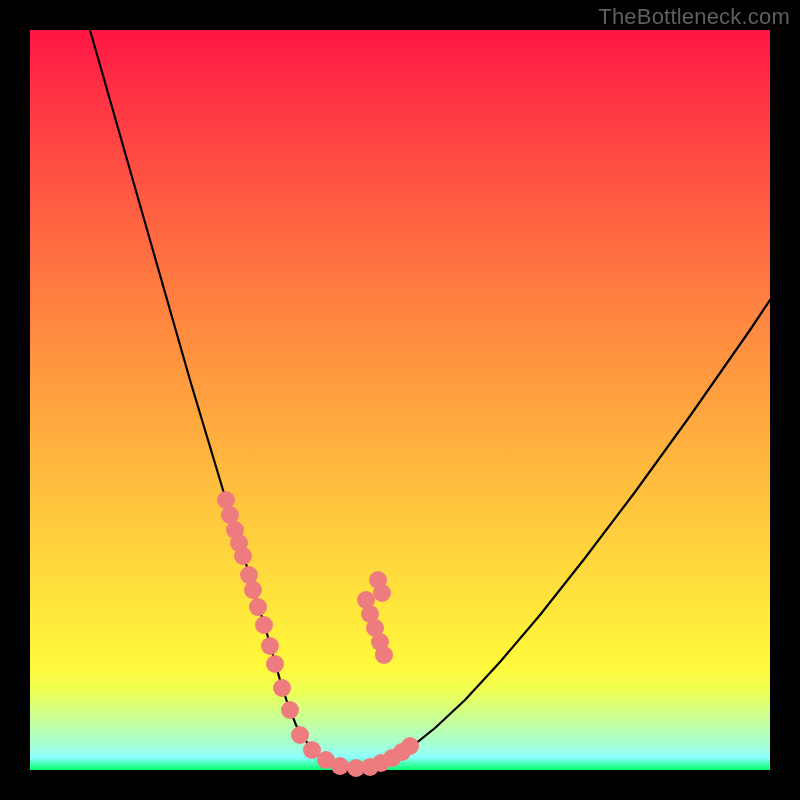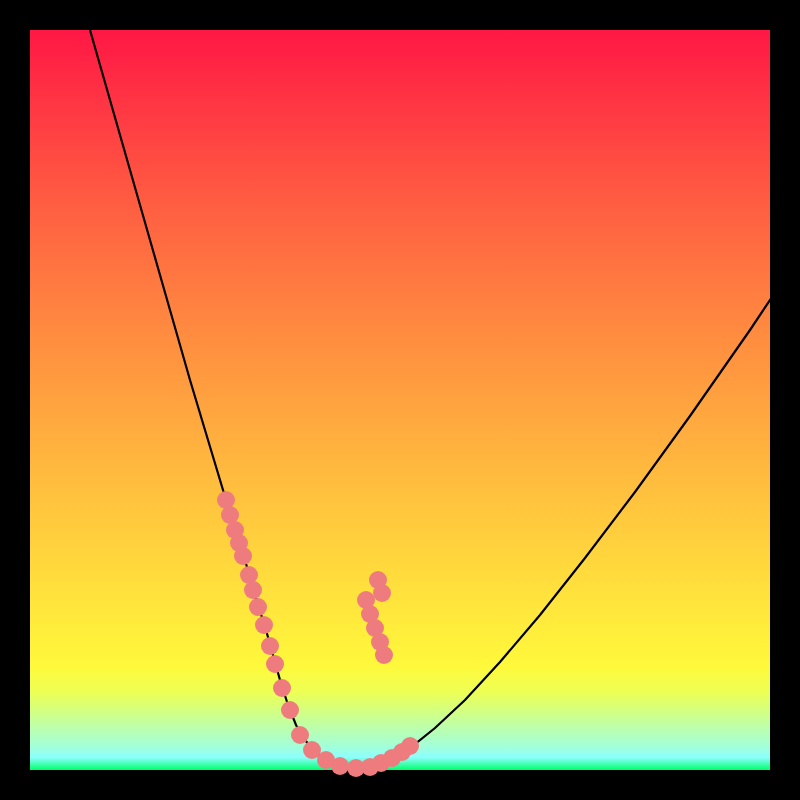--- a/index.html
+++ b/index.html
@@ -95,13 +95,14 @@
         <circle cx="336" cy="570" r="9" fill="#ee7c7e"></circle>
         <circle cx="340" cy="584" r="9" fill="#ee7c7e"></circle>
         <circle cx="345" cy="598" r="9" fill="#ee7c7e"></circle>
         <circle cx="350" cy="612" r="9" fill="#ee7c7e"></circle>
         <circle cx="354" cy="625" r="9" fill="#ee7c7e"></circle>
         <circle cx="348" cy="550" r="9" fill="#ee7c7e"></circle>
         <circle cx="352" cy="563" r="9" fill="#ee7c7e"></circle>
       </g>
   </svg>
 
+  <div class="watermark">TheBottleneck.com</div>
 </div>
 
 </body></html>

